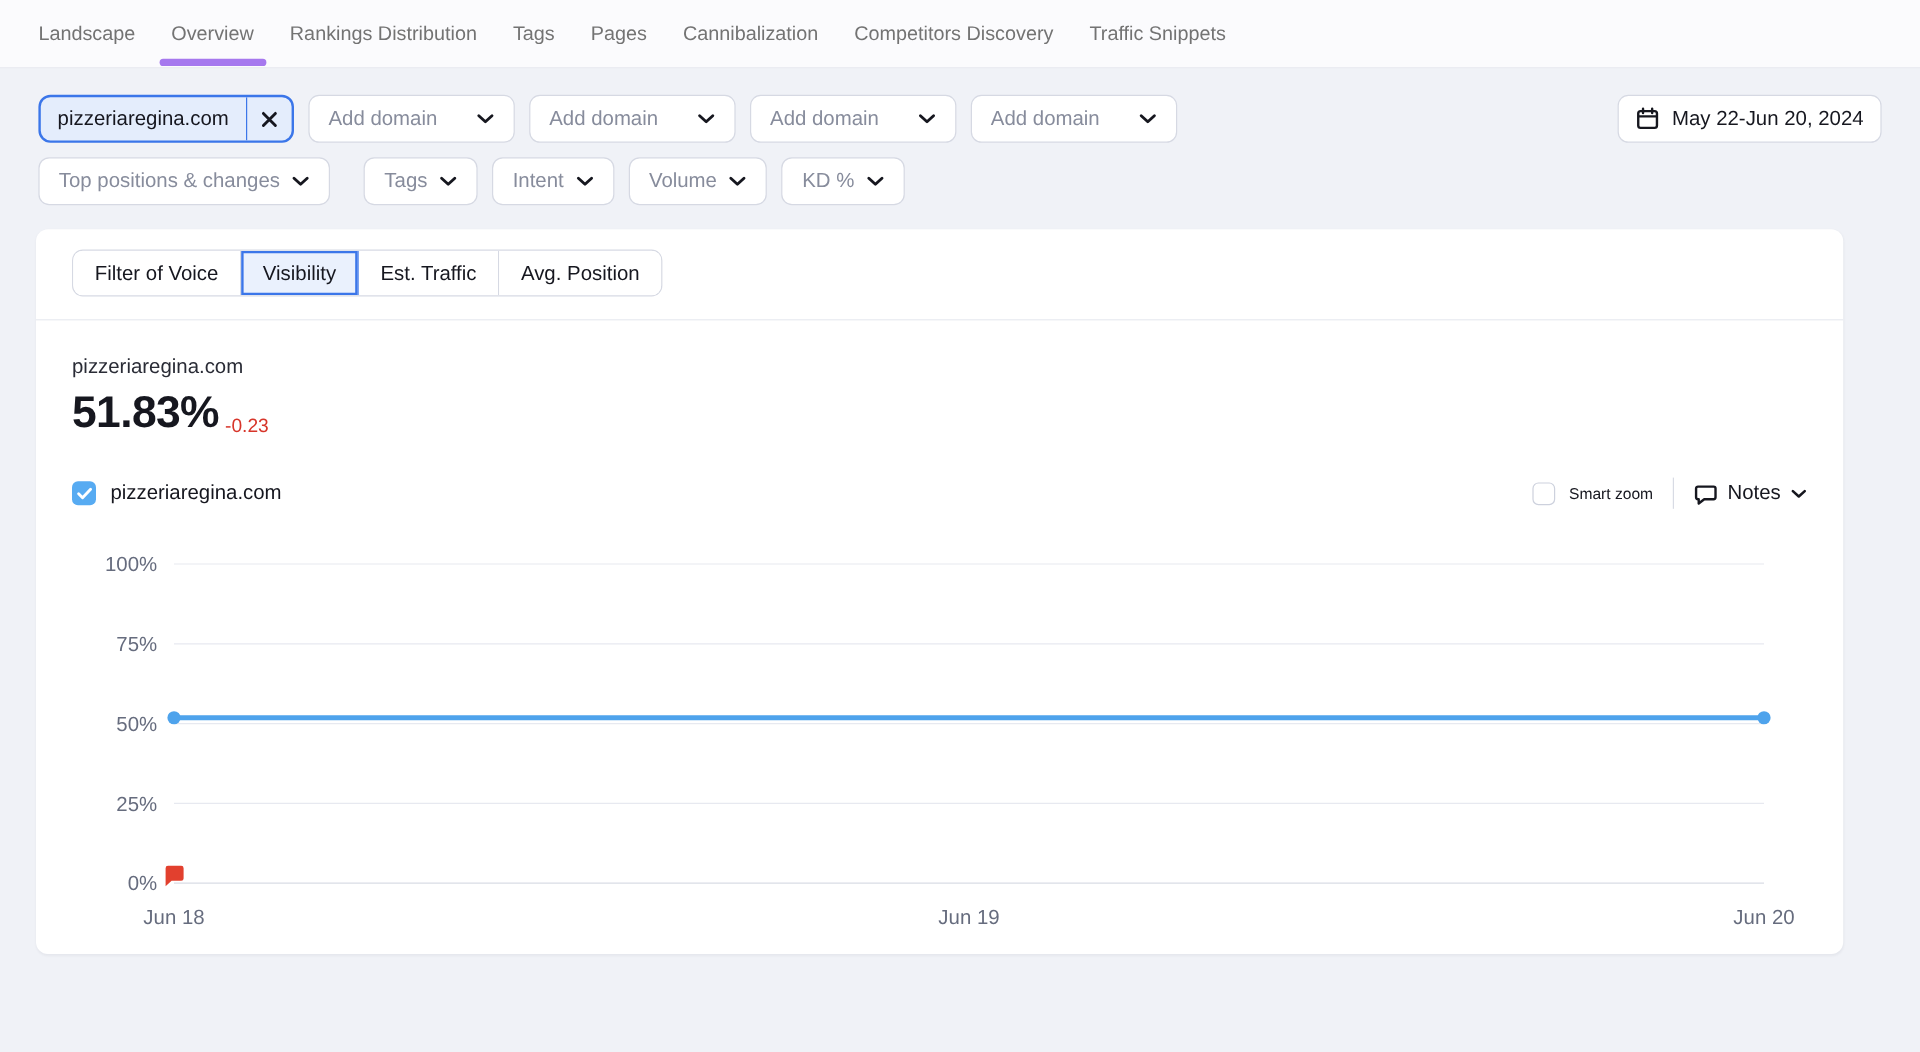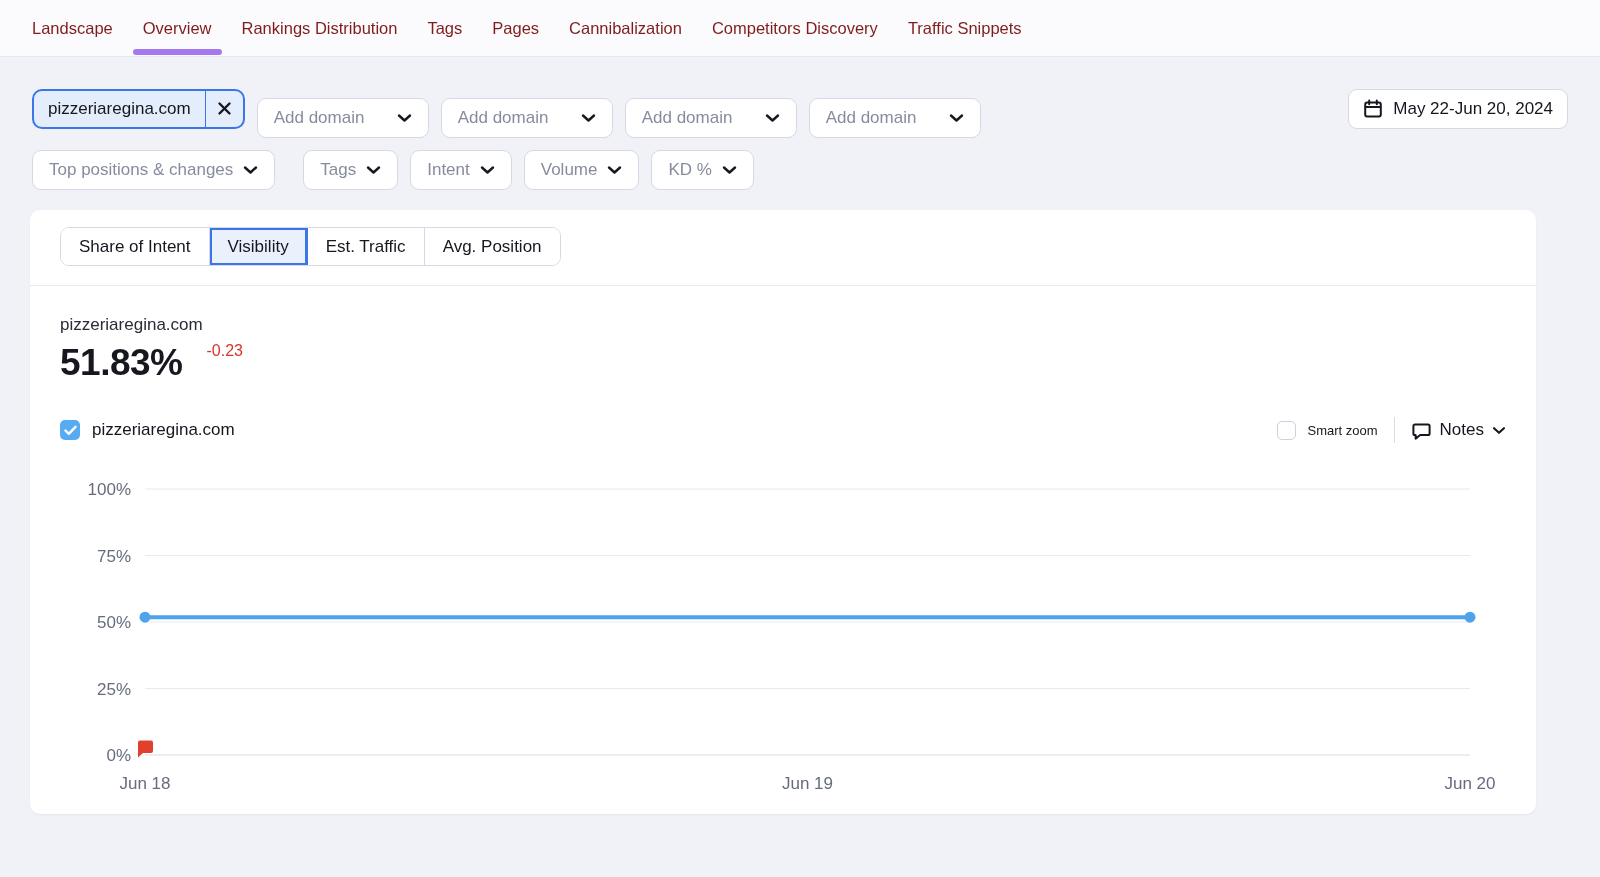--- a/index.html
+++ b/index.html
@@ -17,21 +17,21 @@
     height:57px;
     display:flex;
     align-items:center;
     gap:30px;
     padding:0 32px;
     border-bottom:1px solid #e6e8ef;
   }
   .topnav .nav-item {
     position:relative;
     font-size:16.5px;
-    color:#7f1d1d;
+    color:#737373;
     height:57px;
     display:flex;
     align-items:center;
     cursor:pointer;
     white-space:nowrap;
   }
   .topnav .nav-item.active::after {
     content:"";
     position:absolute;
     left:-10px; right:-10px; bottom:2px;
@@ -73,21 +73,21 @@
     padding:0 14px;
     font-size:17px;
     color:#16171f;
   }
   .domain-chip .chip-x {
     display:flex; align-items:center; justify-content:center;
     width:38px;
     border-left:1px solid #3b76e9;
     cursor:pointer;
   }
-  .add-domain { width:172px; justify-content:space-between;margin-top:19px; }
+  .add-domain { width:172px; justify-content:space-between; }
   .spacer { flex:1; }
   .date-btn { gap:10px; padding:0 14px; }
   .kw-wrap {
     display:flex;
     height:40px;
     width:270px;
     border:1px solid #d6d9e3;
     border-radius:9px;
     background:#fff;
     overflow:hidden;
@@ -142,21 +142,21 @@
     background:#fff;
   }
   .seg-btn:last-child { border-right:none; }
   .seg-btn.active {
     background:#eaf1fd;
     box-shadow:inset 0 0 0 2px #3b76e9;
     border-right-color:#3b76e9;
   }
   .metric { padding:29px 30px 0 30px; }
   .metric-domain { font-size:17px; color:#2a2c36; }
-  .metric-line { display:flex; align-items:flex-start; gap:24px; margin-top:7px; }
+  .metric-line { display:flex; align-items:flex-end; gap:5px; margin-top:7px; }
   .metric-value {
     font-size:37px;
     font-weight:700;
     color:#16171f;
     letter-spacing:-0.5px;
   }
   .metric-change { font-size:16px; color:var(--neg-red); }
   .legend-row {
     display:flex;
     align-items:center;
@@ -276,21 +276,21 @@
         </svg>
     </button>
   </div>
 
 </div>
 
 <section class="card">
 
   <div class="card-tabs">
     <div class="seg-group">
-      <div class="seg-btn">Share of Intent</div>
+      <div class="seg-btn">Filter of Voice</div>
       <div class="seg-btn active">Visibility</div>
       <div class="seg-btn">Est. Traffic</div>
       <div class="seg-btn">Avg. Position</div>
     </div>
   </div>
 
   <div class="metric">
     <div class="metric-domain">pizzeriaregina.com</div>
     <div class="metric-line">
       <span class="metric-value">51.83%</span>

